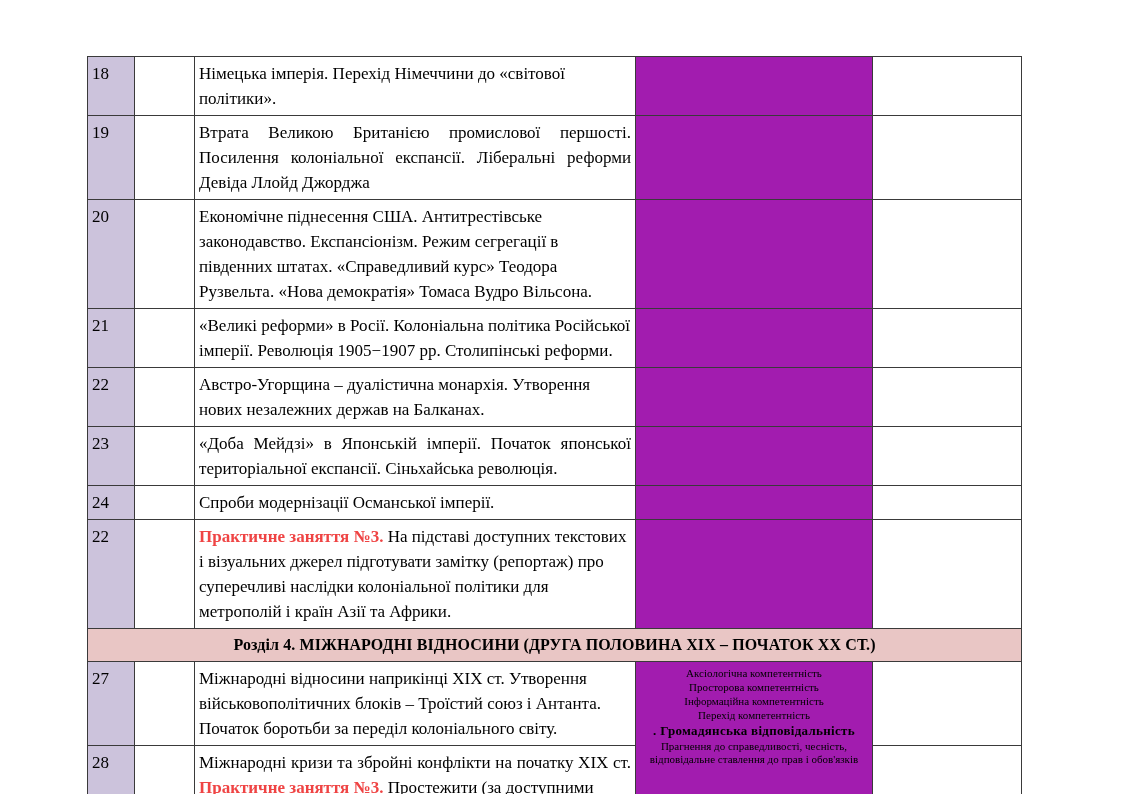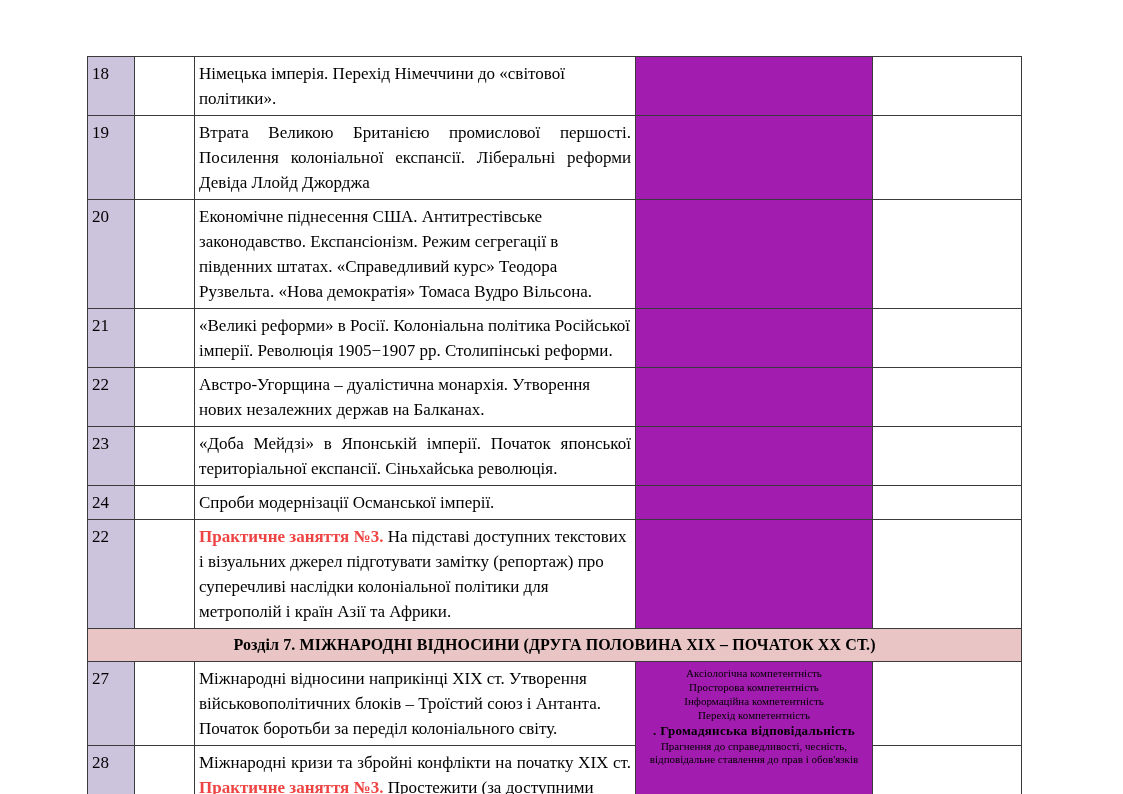--- a/index.html
+++ b/index.html
@@ -171,21 +171,21 @@
 
       <tr>
         <td class="num">22</td>
         <td class="blank"></td>
         <td class="topic"><span class="practical">Практичне заняття №3.</span><span> На підставі доступних текстових і візуальних джерел підготувати замітку (репортаж) про суперечливі наслідки колоніальної політики для метрополій і країн Азії та Африки.</span></td>
         <td class="comp"></td>
         <td class="last"></td>
       </tr>
 
       <tr>
-        <td class="section-header" colspan="5">Розділ 7. МІЖНАРОДНІ ВІДНОСИНИ (ДРУГА ПОЛОВИНА XIX – ПОЧАТОК XX СТ.)</td>
+        <td class="section-header" colspan="5">Розділ 4. МІЖНАРОДНІ ВІДНОСИНИ (ДРУГА ПОЛОВИНА XIX – ПОЧАТОК XX СТ.)</td>
       </tr>
 
       <tr>
         <td class="num">27</td>
         <td class="blank"></td>
         <td class="topic"><span>Міжнародні відносини наприкінці XIX ст. Утворення військовополітичних блоків – Троїстий союз і Антанта. Початок боротьби за переділ колоніального світу.</span></td>
         <td class="comp" rowspan="2">
           <div class="comp-line">Аксіологічна компетентність</div>
           <div class="comp-line">Просторова компетентність</div>
           <div class="comp-line">Інформаційна компетентність</div>

